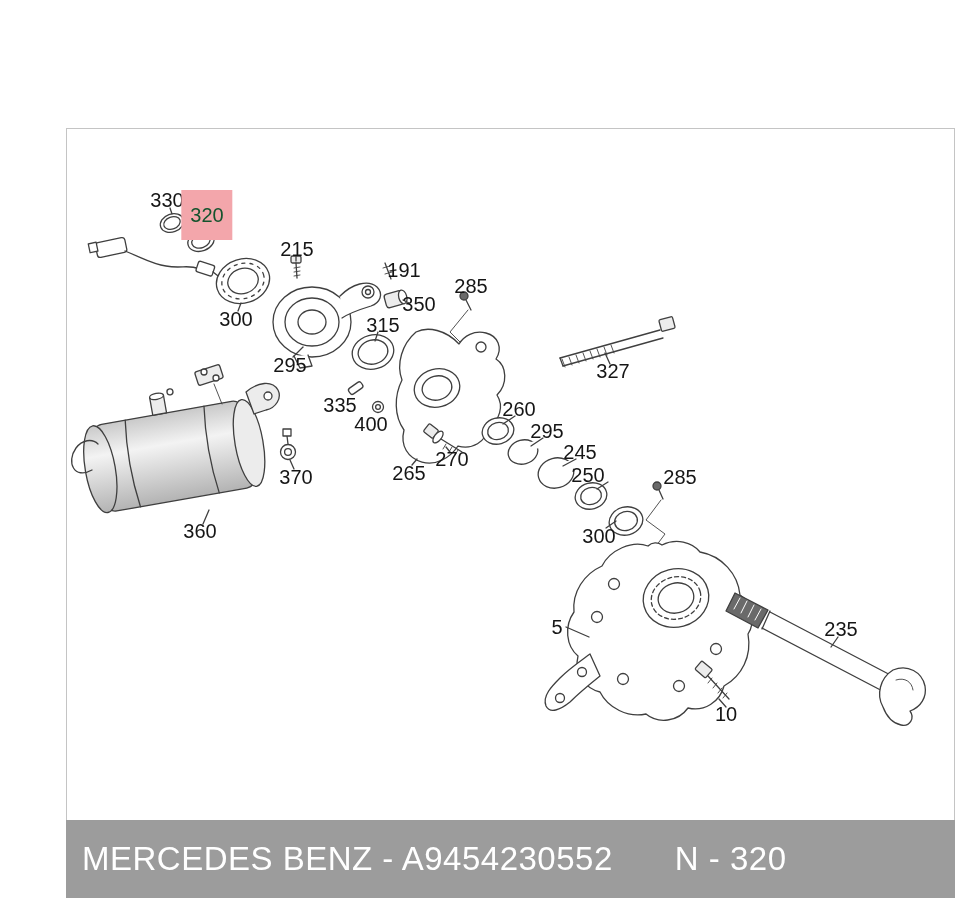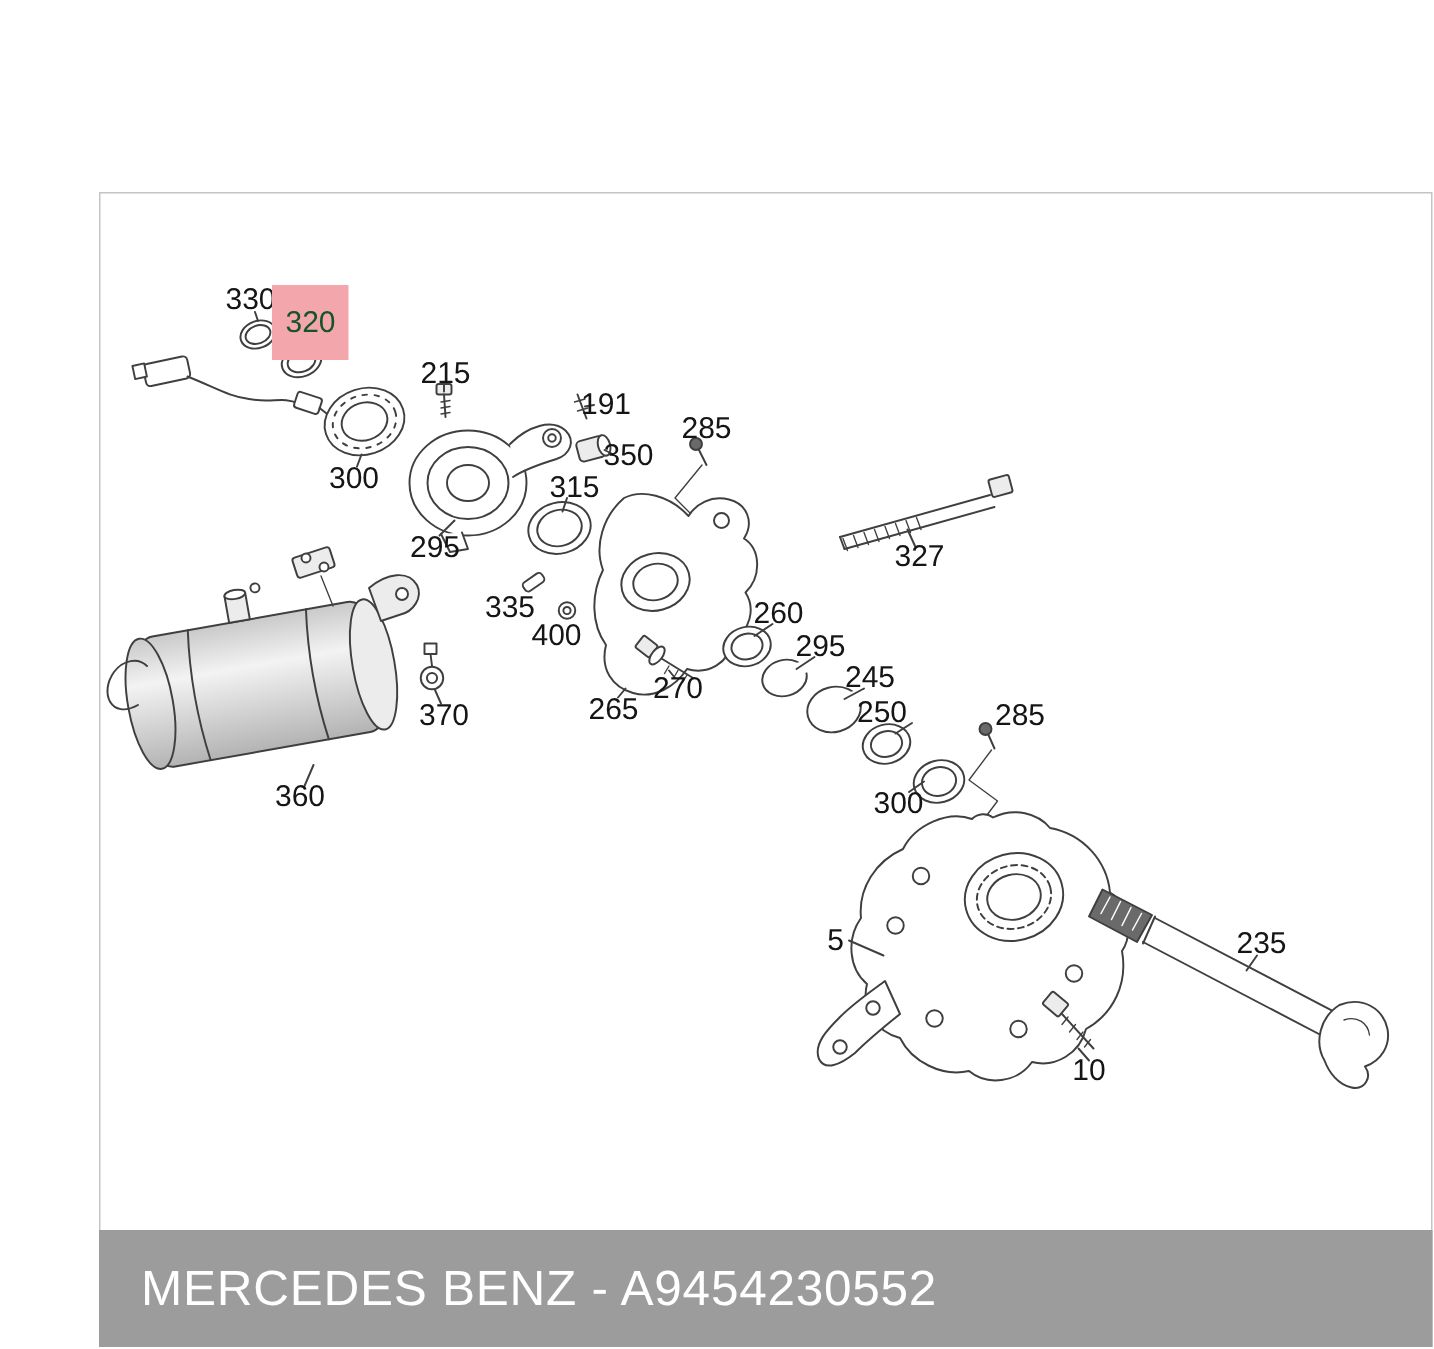--- a/index.html
+++ b/index.html
@@ -11,21 +11,21 @@
   .art .f{fill:#fff}
   .art .m{fill:url(#gMetal)}
   .art .lt{fill:#ececec}
   .art .dk{fill:#6a6a6a}
   .art .wh{stroke:#fff;stroke-width:1}
   .art .ns{stroke:none}
   .art .thin{stroke-width:0.9}
   .callout{position:absolute;transform:translate(-50%,-50%);font-size:20px;color:#151515;white-space:nowrap;z-index:3;line-height:1.1}
   .callout.hl{background:#f3a6ab;padding:14px 9px;color:#14532d}
   .footer{position:absolute;left:0;bottom:0;width:100%;height:78px;background:#9c9c9c;display:flex;align-items:center;color:#fff;font-size:33px;z-index:2;letter-spacing:.5px}
-  .footer .l{margin-left:28px}
+  .footer .l{margin-left:16px}
   .footer .r{margin-left:62px}
 </style>
 </head>
 <body>
 
 <div class="frame"></div>
 
 <svg class="art" viewBox="0 0 956 899">
   <defs>
     <linearGradient id="gMetal" x1="0" y1="0" x2="0" y2="1">
@@ -260,14 +260,15 @@
 <div class="callout" style="left:296px;top:477px">370</div>
 <div class="callout" style="left:599px;top:536px">300</div>
 <div class="callout" style="left:200px;top:531px">360</div>
 <div class="callout" style="left:557px;top:627px">5</div>
 <div class="callout" style="left:841px;top:629px">235</div>
 <div class="callout" style="left:726px;top:714px">10</div>
 
 <div class="frame" style="border:none;background:none">
   <div class="footer">
     <span class="l">MERCEDES BENZ - A9454230552</span>
+    <span class="r">N - 320</span>
   </div>
 </div>
 
 </body></html>

